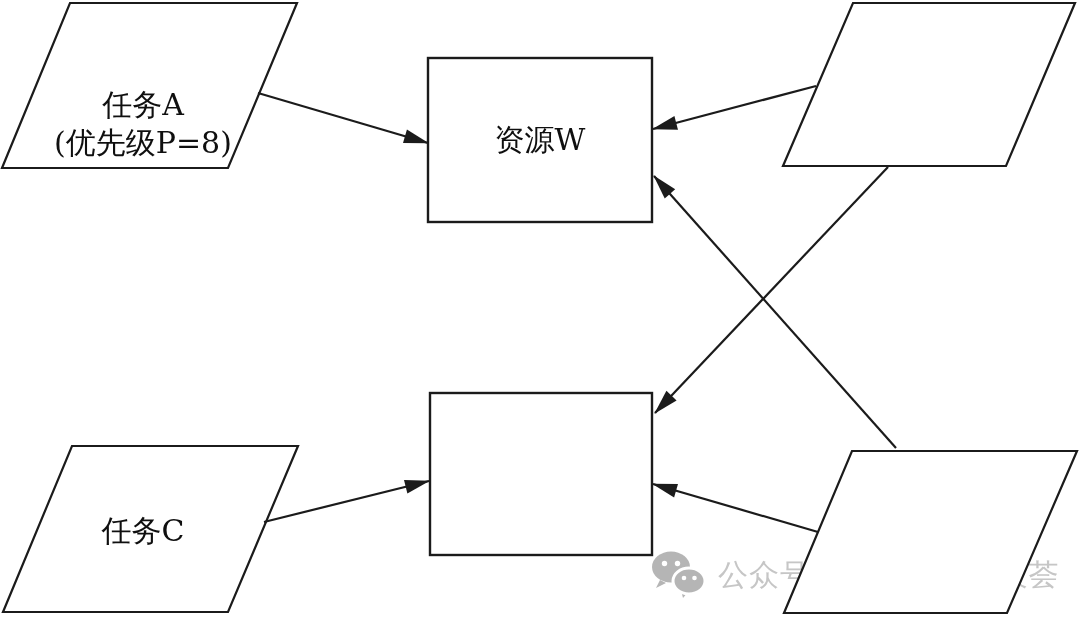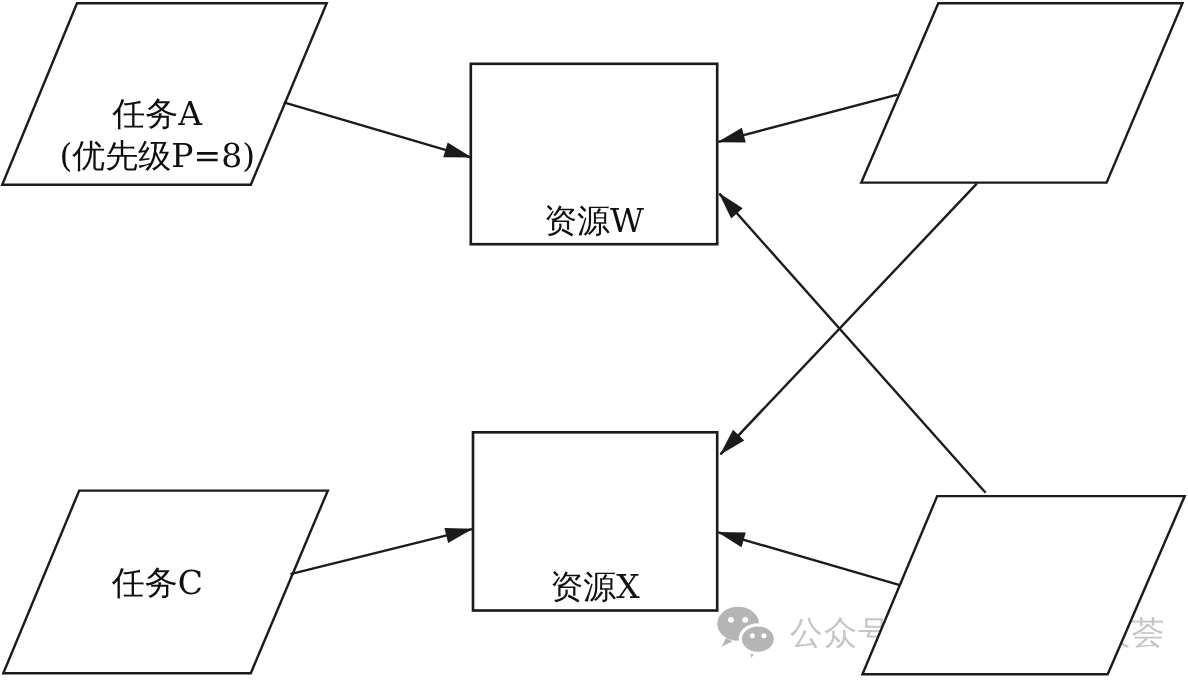--- a/index.html
+++ b/index.html
@@ -29,21 +29,21 @@
     font-size: 30px;
     line-height: 38px;
     white-space: nowrap;
     pointer-events: none;
   }
   .resource-label {
     position: absolute;
     z-index: 3;
     color: #0f0f0f;
     display: flex;
-    align-items: flex-end;
+    align-items: center;
     justify-content: center;
     font-size: 30px;
     pointer-events: none;
   }
   .watermark {
     position: absolute;
     left: 650px;
     top: 550px;
     z-index: 1;
     display: flex;
@@ -108,17 +108,14 @@
 
   <div class="node-label" style="left:13px; top:512px; width:260px;">
     <div>任务C</div>
   </div>
 
 
   <div class="resource-label" style="left:428px; top:58px; width:224px; height:164px;">
     <span>资源W</span>
   </div>
 
-  <div class="resource-label" style="left:430px; top:393px; width:222px; height:162px;">
-    <span>资源X</span>
-  </div>
 
 </div>
 
 </body></html>

